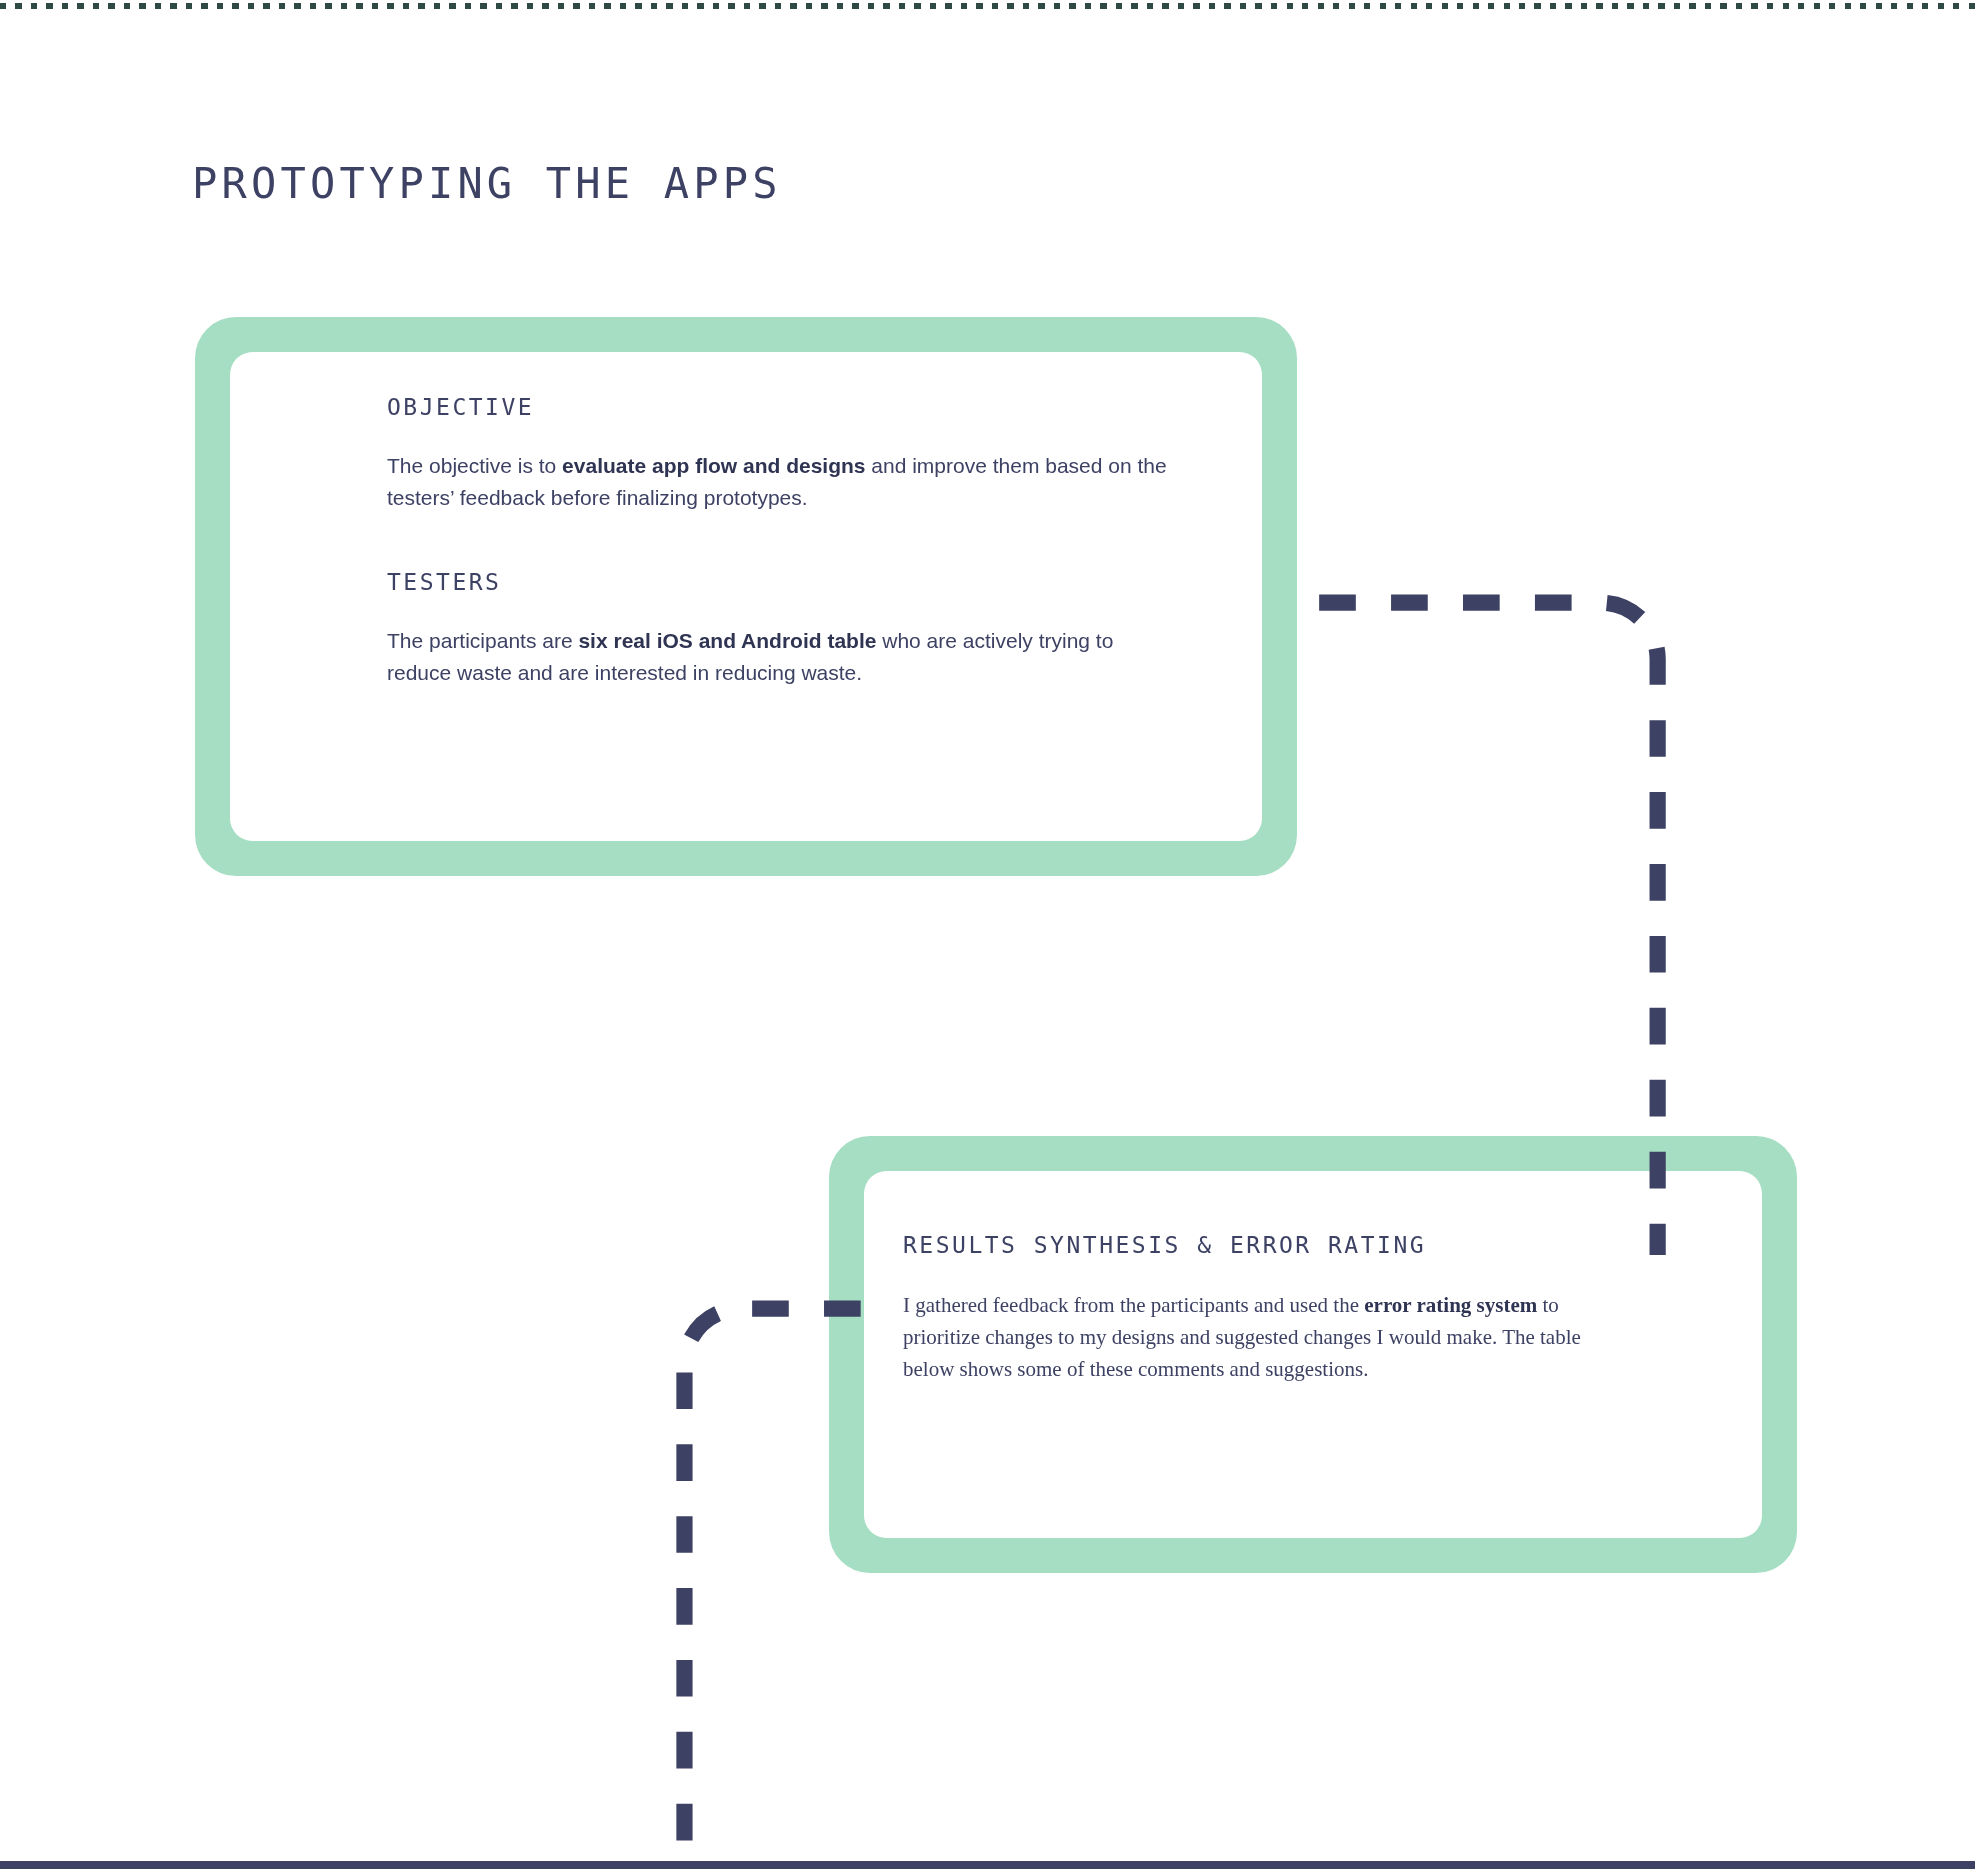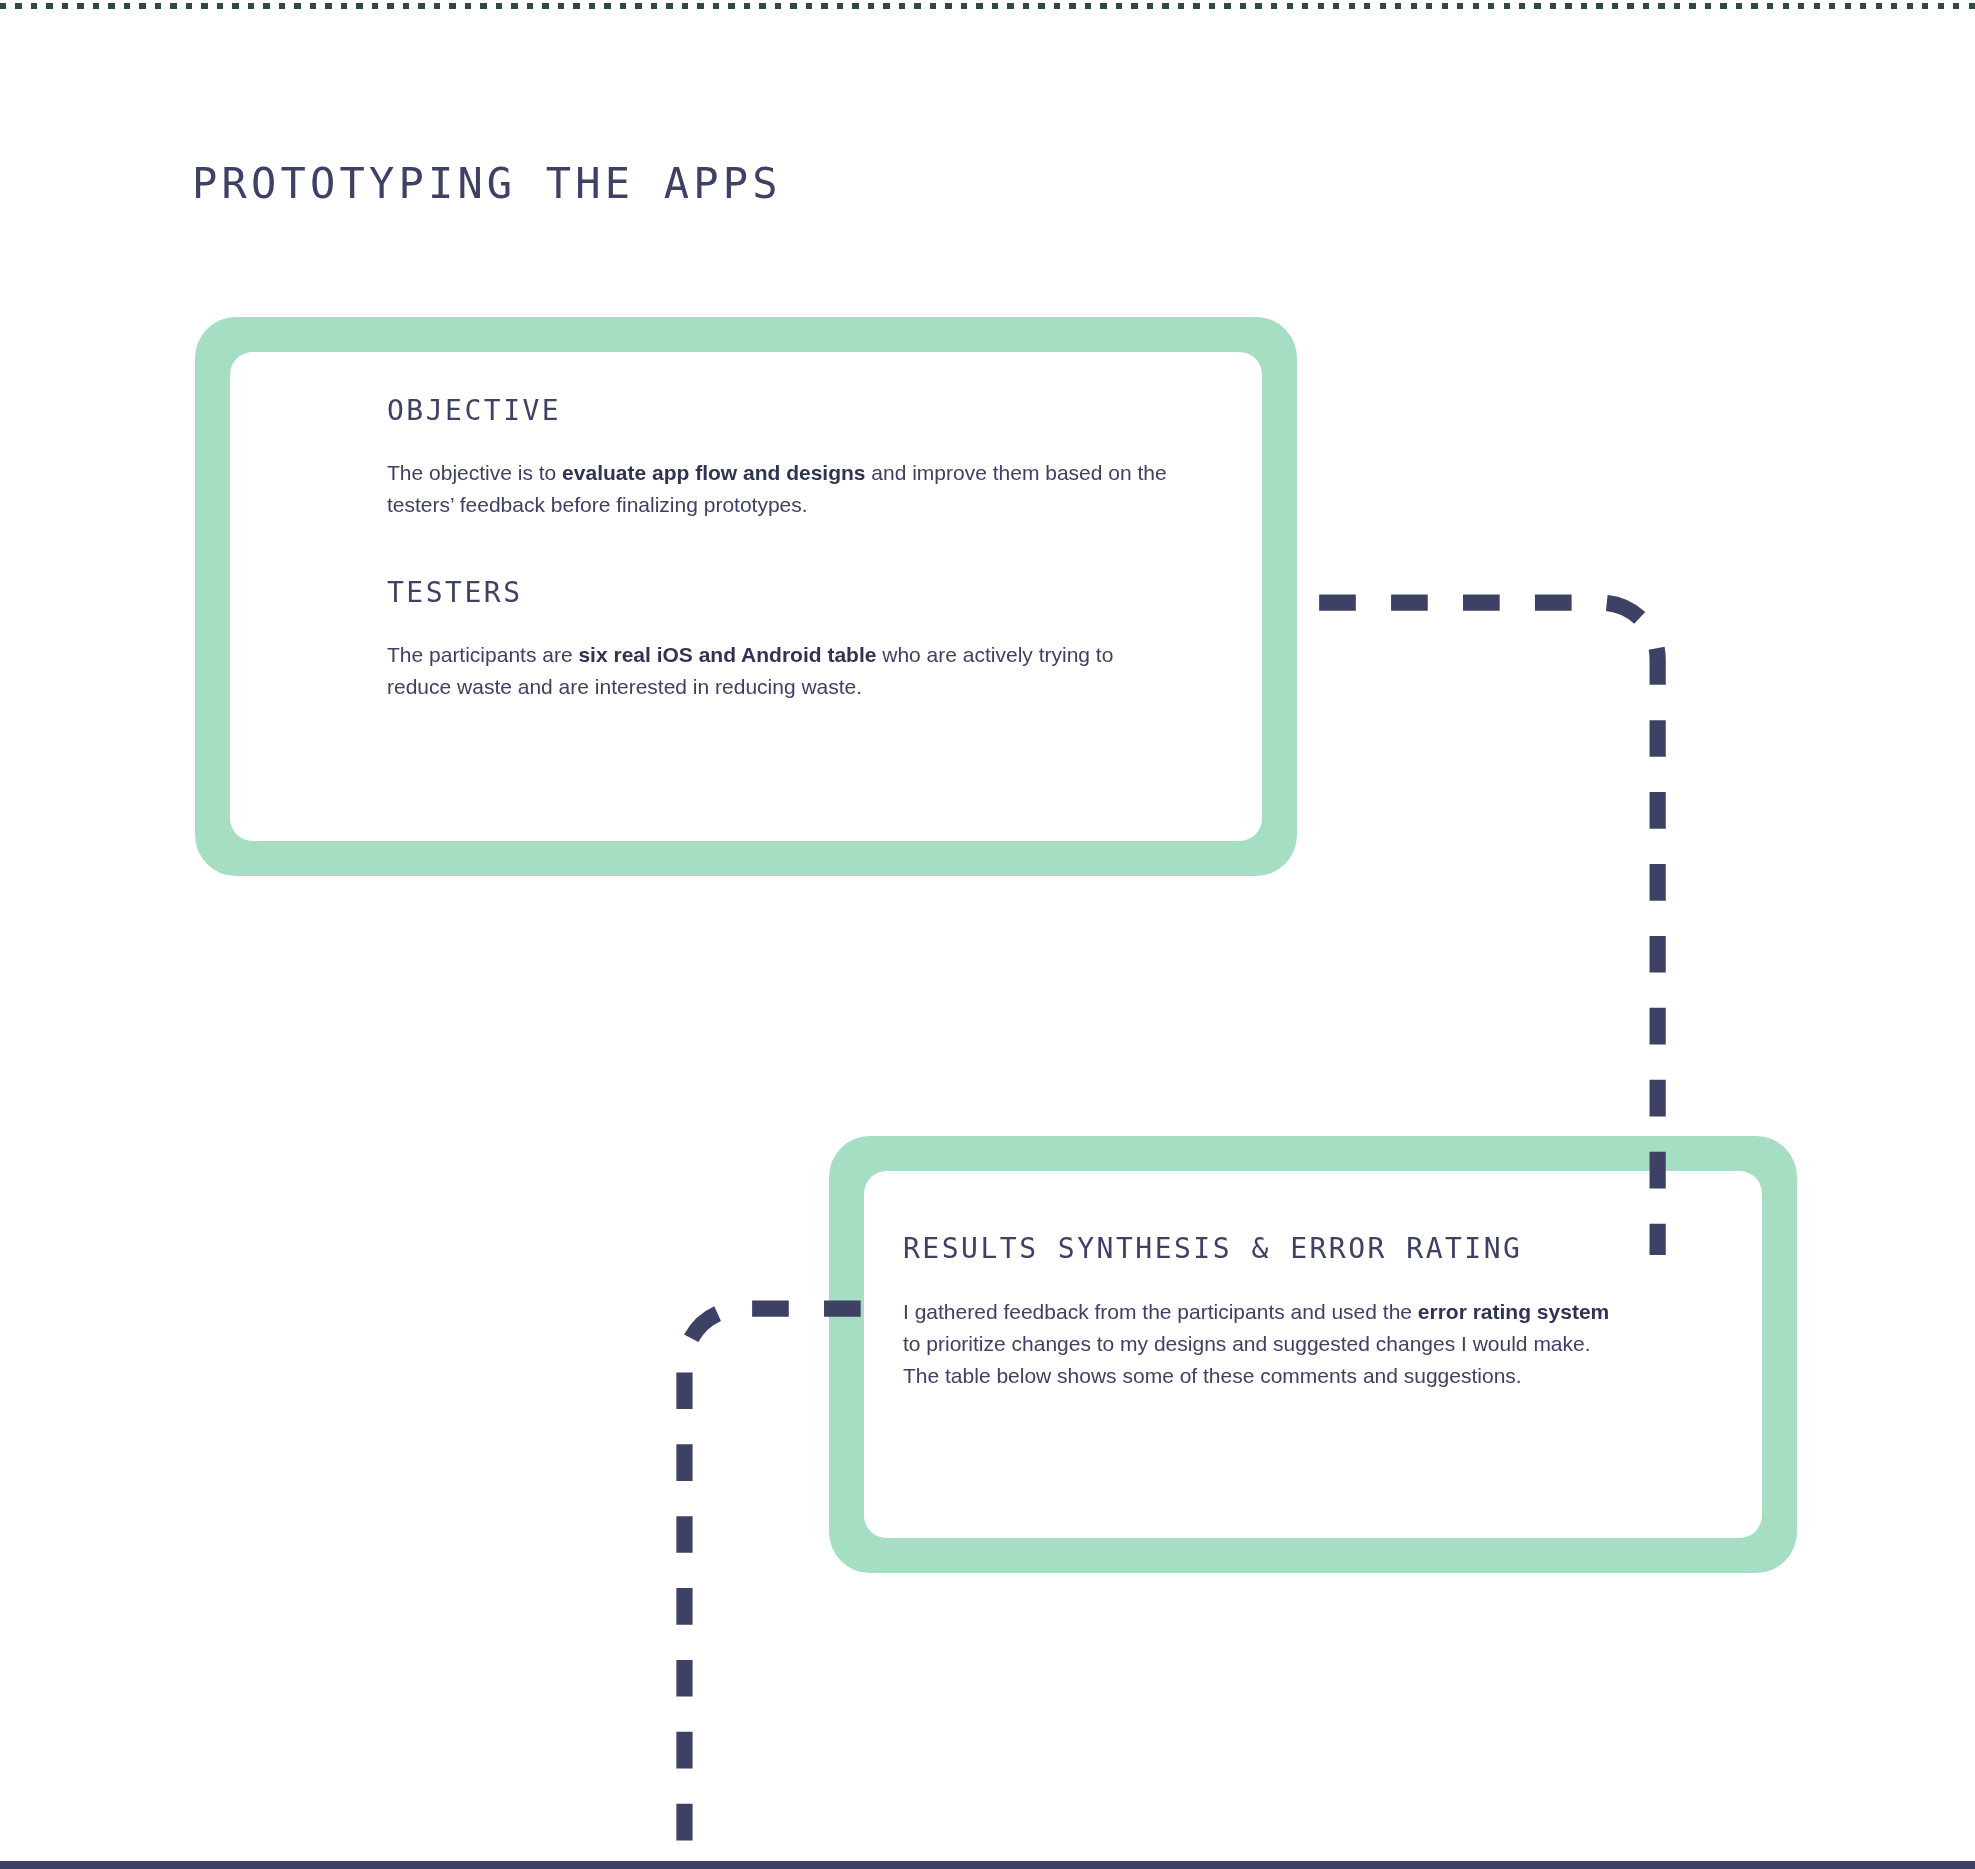--- a/index.html
+++ b/index.html
@@ -57,21 +57,21 @@
   .card-inner {
     width:100%; height:100%;
     background:#ffffff;
     border-radius:22.6px;
     position:relative;
     overflow:hidden;
   }
 
   .sec-heading {
     font-family:"DejaVu Sans Mono", "Liberation Mono", monospace;
-    font-size:28px;
+    font-size:23px;
     font-weight:400;
     letter-spacing:2.5px;
     color:#3D4163;
     white-space:nowrap;
   }
 
   .sec-para {
     font-family:"Liberation Sans", sans-serif;
     font-size:21px;
     line-height:32px;
@@ -91,21 +91,21 @@
   #c1-h2 { margin-bottom:30px; }
   #c1-p2 { width:790px; }
 
   
   #card-results {
     left:829px; top:1136px;
     width:968px; height:437px;
   }
   #card-results .pad { padding:61px 0 0 39px; }
   #c2-h1 { margin-bottom:31px; }
-  #c2-p1 { width:719px; }
+  #c2-p1 { width:719px;font-family:Liberation Serif, serif; }
 
   
   .connector { position:absolute; overflow:visible; }
   #connector-top    { left:1319px; top:578px;  width:367px;  height:677px; }
   #connector-bottom { left:663px;  top:1298px; width:198px;  height:585px; }
 </style>
 </head>
 <body>
 
 <div id="page">

